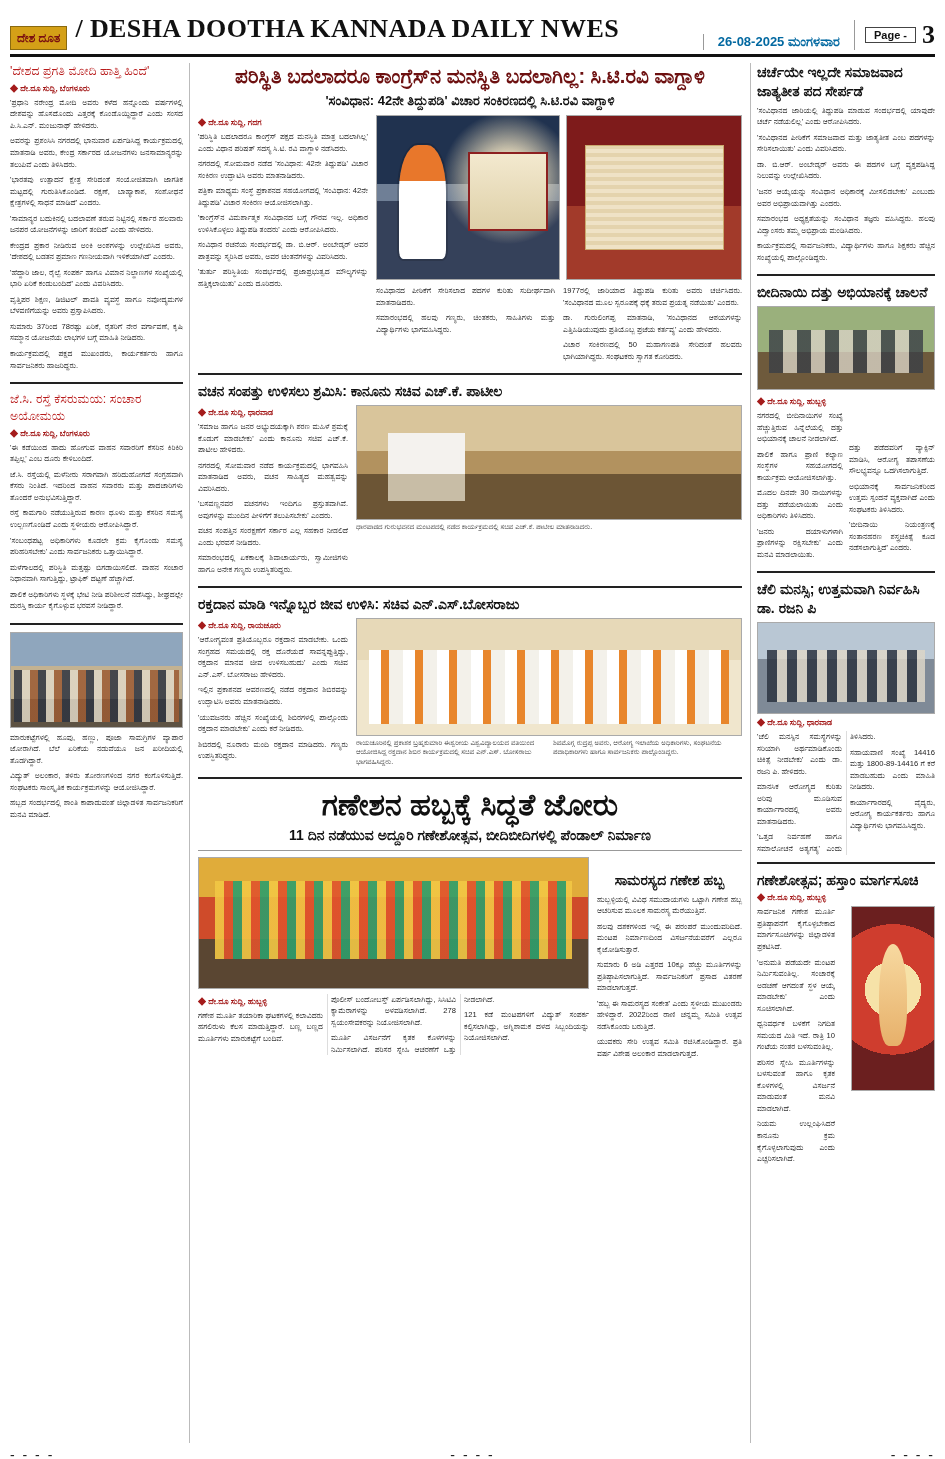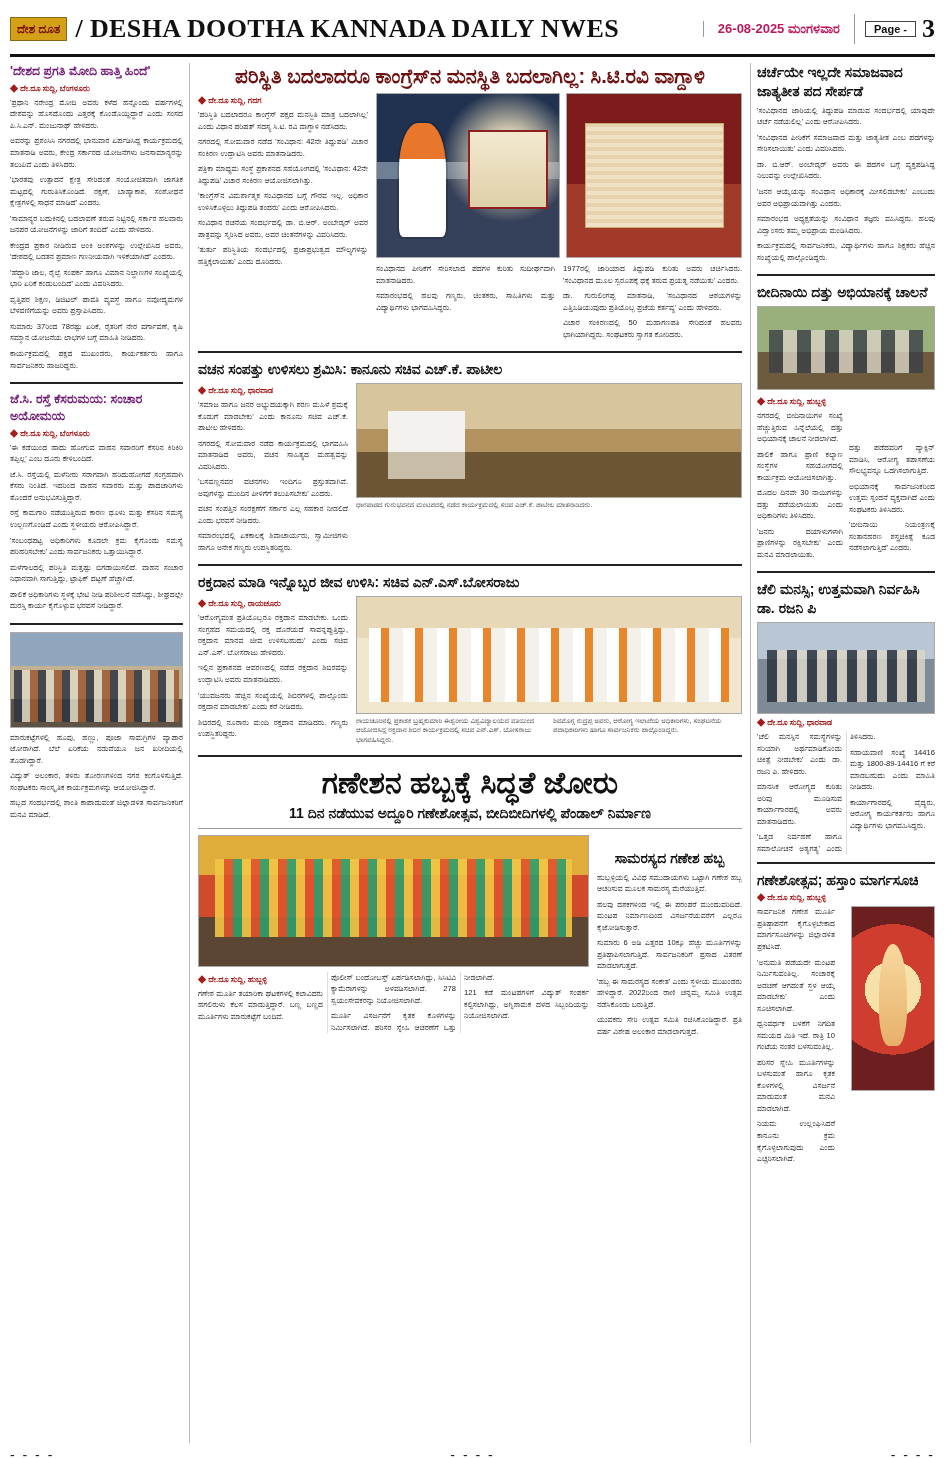--- a/index.html
+++ b/index.html
@@ -7,45 +7,45 @@
   body {
     width: 945px; height: 1459px;
     background: #ffffff;
     font-family: "Liberation Sans", sans-serif;
     color: #111;
     overflow: hidden;
   }
   .page { width:945px; height:1459px; position:relative; padding: 8px 10px; }
 
   
-  .masthead { display:flex; align-items:center; border-bottom:3px solid #111; padding-bottom:4px; }
+  .masthead { display:flex; align-items:flex-end; border-bottom:3px solid #111; padding-bottom:4px; }
   .mast-logo {
     background:#d4a017; color:#7a1010; font-weight:bold; font-size:12px;
     padding:4px 6px; display:flex; align-items:center; white-space:nowrap;
     border:1px solid #8a6a10;
   }
   .mast-title {
     font-family:"Liberation Serif", serif; font-weight:bold; font-size:26px;
     letter-spacing:0.4px; padding:6px 8px; flex:1; display:flex; align-items:center;
   }
   .mast-date {
-    font-size:13px; font-weight:bold; color:#be185d; display:flex; align-items:center;
+    font-size:13px; font-weight:bold; color:#0369a1; display:flex; align-items:center;
     padding:0 14px; border-left:1px solid #999;
   }
   .mast-page { display:flex; align-items:center; gap:6px; padding-left:10px; border-left:1px solid #999;}
   .mast-page .lbl { font-size:11px; font-weight:bold; border:1px solid #444; padding:1px 8px; }
   .mast-page .num { font-size:26px; font-weight:bold; font-family:"Liberation Serif", serif; }
 
   
   .body-grid { display:flex; gap:8px; margin-top:6px; height:1380px; }
   .col { display:flex; flex-direction:column; }
   .col-left  { width:180px; border-right:1px solid #bbb; padding-right:6px; }
   .col-mid   { flex:1; }
   .col-right { width:185px; border-left:1px solid #bbb; padding-left:6px; }
-  .hl-sm { font-size:12.5px; font-weight:bold; color:#701a75; line-height:1.35; margin:0 0 4px 0; }
+  .hl-sm { font-size:12.5px; font-weight:normal; color:#b91c1c; line-height:1.35; margin:0 0 4px 0; }
   .hl-md { font-size:14px; font-weight:bold; line-height:1.35; margin:0 0 4px 0; }
   .hl-lg { font-size:20px; font-weight:bold; line-height:1.3; text-align:center; margin:0 0 4px 0; color:#6d1010;}
   .hl-xl { font-size:30px; font-weight:bold; text-align:center; margin:2px 0 4px 0; }
   .sub   { font-size:13px; font-weight:bold; text-align:center; margin:0 0 6px 0; }
   .byline { font-size:8px; font-weight:bold; color:#a41b1b; margin:3px 0; }
   .para {
     font-size:7.6px; line-height:1.52; text-align:justify; margin:0 0 4px 0;
     color:#1a1a1a; word-break:break-word;
   }
   .rule { border-top:1px solid #999; margin:6px 0; }
@@ -181,20 +181,21 @@
         <p class="para">ಮಾರುಕಟ್ಟೆಗಳಲ್ಲಿ ಹೂವು, ಹಣ್ಣು, ಪೂಜಾ ಸಾಮಗ್ರಿಗಳ ವ್ಯಾಪಾರ ಜೋರಾಗಿದೆ. ಬೆಲೆ ಏರಿಕೆಯ ನಡುವೆಯೂ ಜನ ಖರೀದಿಯಲ್ಲಿ ತೊಡಗಿದ್ದಾರೆ.</p>
         <p class="para">ವಿದ್ಯುತ್ ಅಲಂಕಾರ, ತಳಿರು ತೋರಣಗಳಿಂದ ನಗರ ಕಂಗೊಳಿಸುತ್ತಿದೆ. ಸಂಘಟಕರು ಸಾಂಸ್ಕೃತಿಕ ಕಾರ್ಯಕ್ರಮಗಳನ್ನು ಆಯೋಜಿಸಿದ್ದಾರೆ.</p>
         <p class="para">ಹಬ್ಬದ ಸಂದರ್ಭದಲ್ಲಿ ಶಾಂತಿ ಕಾಪಾಡುವಂತೆ ಜಿಲ್ಲಾಡಳಿತ ಸಾರ್ವಜನಿಕರಿಗೆ ಮನವಿ ಮಾಡಿದೆ.</p>
       </div>
     </div>
 
     <div class="col col-mid">
 
       <div>
         <h1 class="hl-lg">ಪರಿಸ್ಥಿತಿ ಬದಲಾದರೂ ಕಾಂಗ್ರೆಸ್‌ನ ಮನಸ್ಥಿತಿ ಬದಲಾಗಿಲ್ಲ: ಸಿ.ಟಿ.ರವಿ ವಾಗ್ದಾಳಿ</h1>
+        <div class="sub">'ಸಂವಿಧಾನ: 42ನೇ ತಿದ್ದುಪಡಿ' ವಿಚಾರ ಸಂಕಿರಣದಲ್ಲಿ ಸಿ.ಟಿ.ರವಿ ವಾಗ್ದಾಳಿ</div>
 
         <div style="display:flex; gap:8px;">
           <div style="width:170px;">
             <div class="byline">◆ ದೇ.ದೂ ಸುದ್ದಿ, ಗದಗ</div>
             <p class="para">'ಪರಿಸ್ಥಿತಿ ಬದಲಾದರೂ ಕಾಂಗ್ರೆಸ್ ಪಕ್ಷದ ಮನಸ್ಥಿತಿ ಮಾತ್ರ ಬದಲಾಗಿಲ್ಲ' ಎಂದು ವಿಧಾನ ಪರಿಷತ್ ಸದಸ್ಯ ಸಿ.ಟಿ. ರವಿ ವಾಗ್ದಾಳಿ ನಡೆಸಿದರು.</p>
             <p class="para">ನಗರದಲ್ಲಿ ಸೋಮವಾರ ನಡೆದ 'ಸಂವಿಧಾನ: 42ನೇ ತಿದ್ದುಪಡಿ' ವಿಚಾರ ಸಂಕಿರಣ ಉದ್ಘಾಟಿಸಿ ಅವರು ಮಾತನಾಡಿದರು.</p>
             <p class="para">ಪತ್ರಿಕಾ ಮಾಧ್ಯಮ ಸಂಸ್ಥೆ ಪ್ರಕಾಶನದ ಸಹಯೋಗದಲ್ಲಿ 'ಸಂವಿಧಾನ: 42ನೇ ತಿದ್ದುಪಡಿ' ವಿಚಾರ ಸಂಕಿರಣ ಆಯೋಜಿಸಲಾಗಿತ್ತು.</p>
             <p class="para">'ಕಾಂಗ್ರೆಸ್‌ನ ವಿಮರ್ಶಾತ್ಮಕ ಸಂವಿಧಾನದ ಬಗ್ಗೆ ಗೌರವ ಇಲ್ಲ. ಅಧಿಕಾರ ಉಳಿಸಿಕೊಳ್ಳಲು ತಿದ್ದುಪಡಿ ತಂದರು' ಎಂದು ಆರೋಪಿಸಿದರು.</p>
             <p class="para">ಸಂವಿಧಾನ ರಚನೆಯ ಸಂದರ್ಭದಲ್ಲಿ ಡಾ. ಬಿ.ಆರ್. ಅಂಬೇಡ್ಕರ್ ಅವರ ಪಾತ್ರವನ್ನು ಸ್ಮರಿಸಿದ ಅವರು, ಅವರ ಚಿಂತನೆಗಳನ್ನು ವಿವರಿಸಿದರು.</p>
             <p class="para">'ತುರ್ತು ಪರಿಸ್ಥಿತಿಯ ಸಂದರ್ಭದಲ್ಲಿ ಪ್ರಜಾಪ್ರಭುತ್ವದ ಮೌಲ್ಯಗಳನ್ನು ಹತ್ತಿಕ್ಕಲಾಯಿತು' ಎಂದು ದೂರಿದರು.</p>

